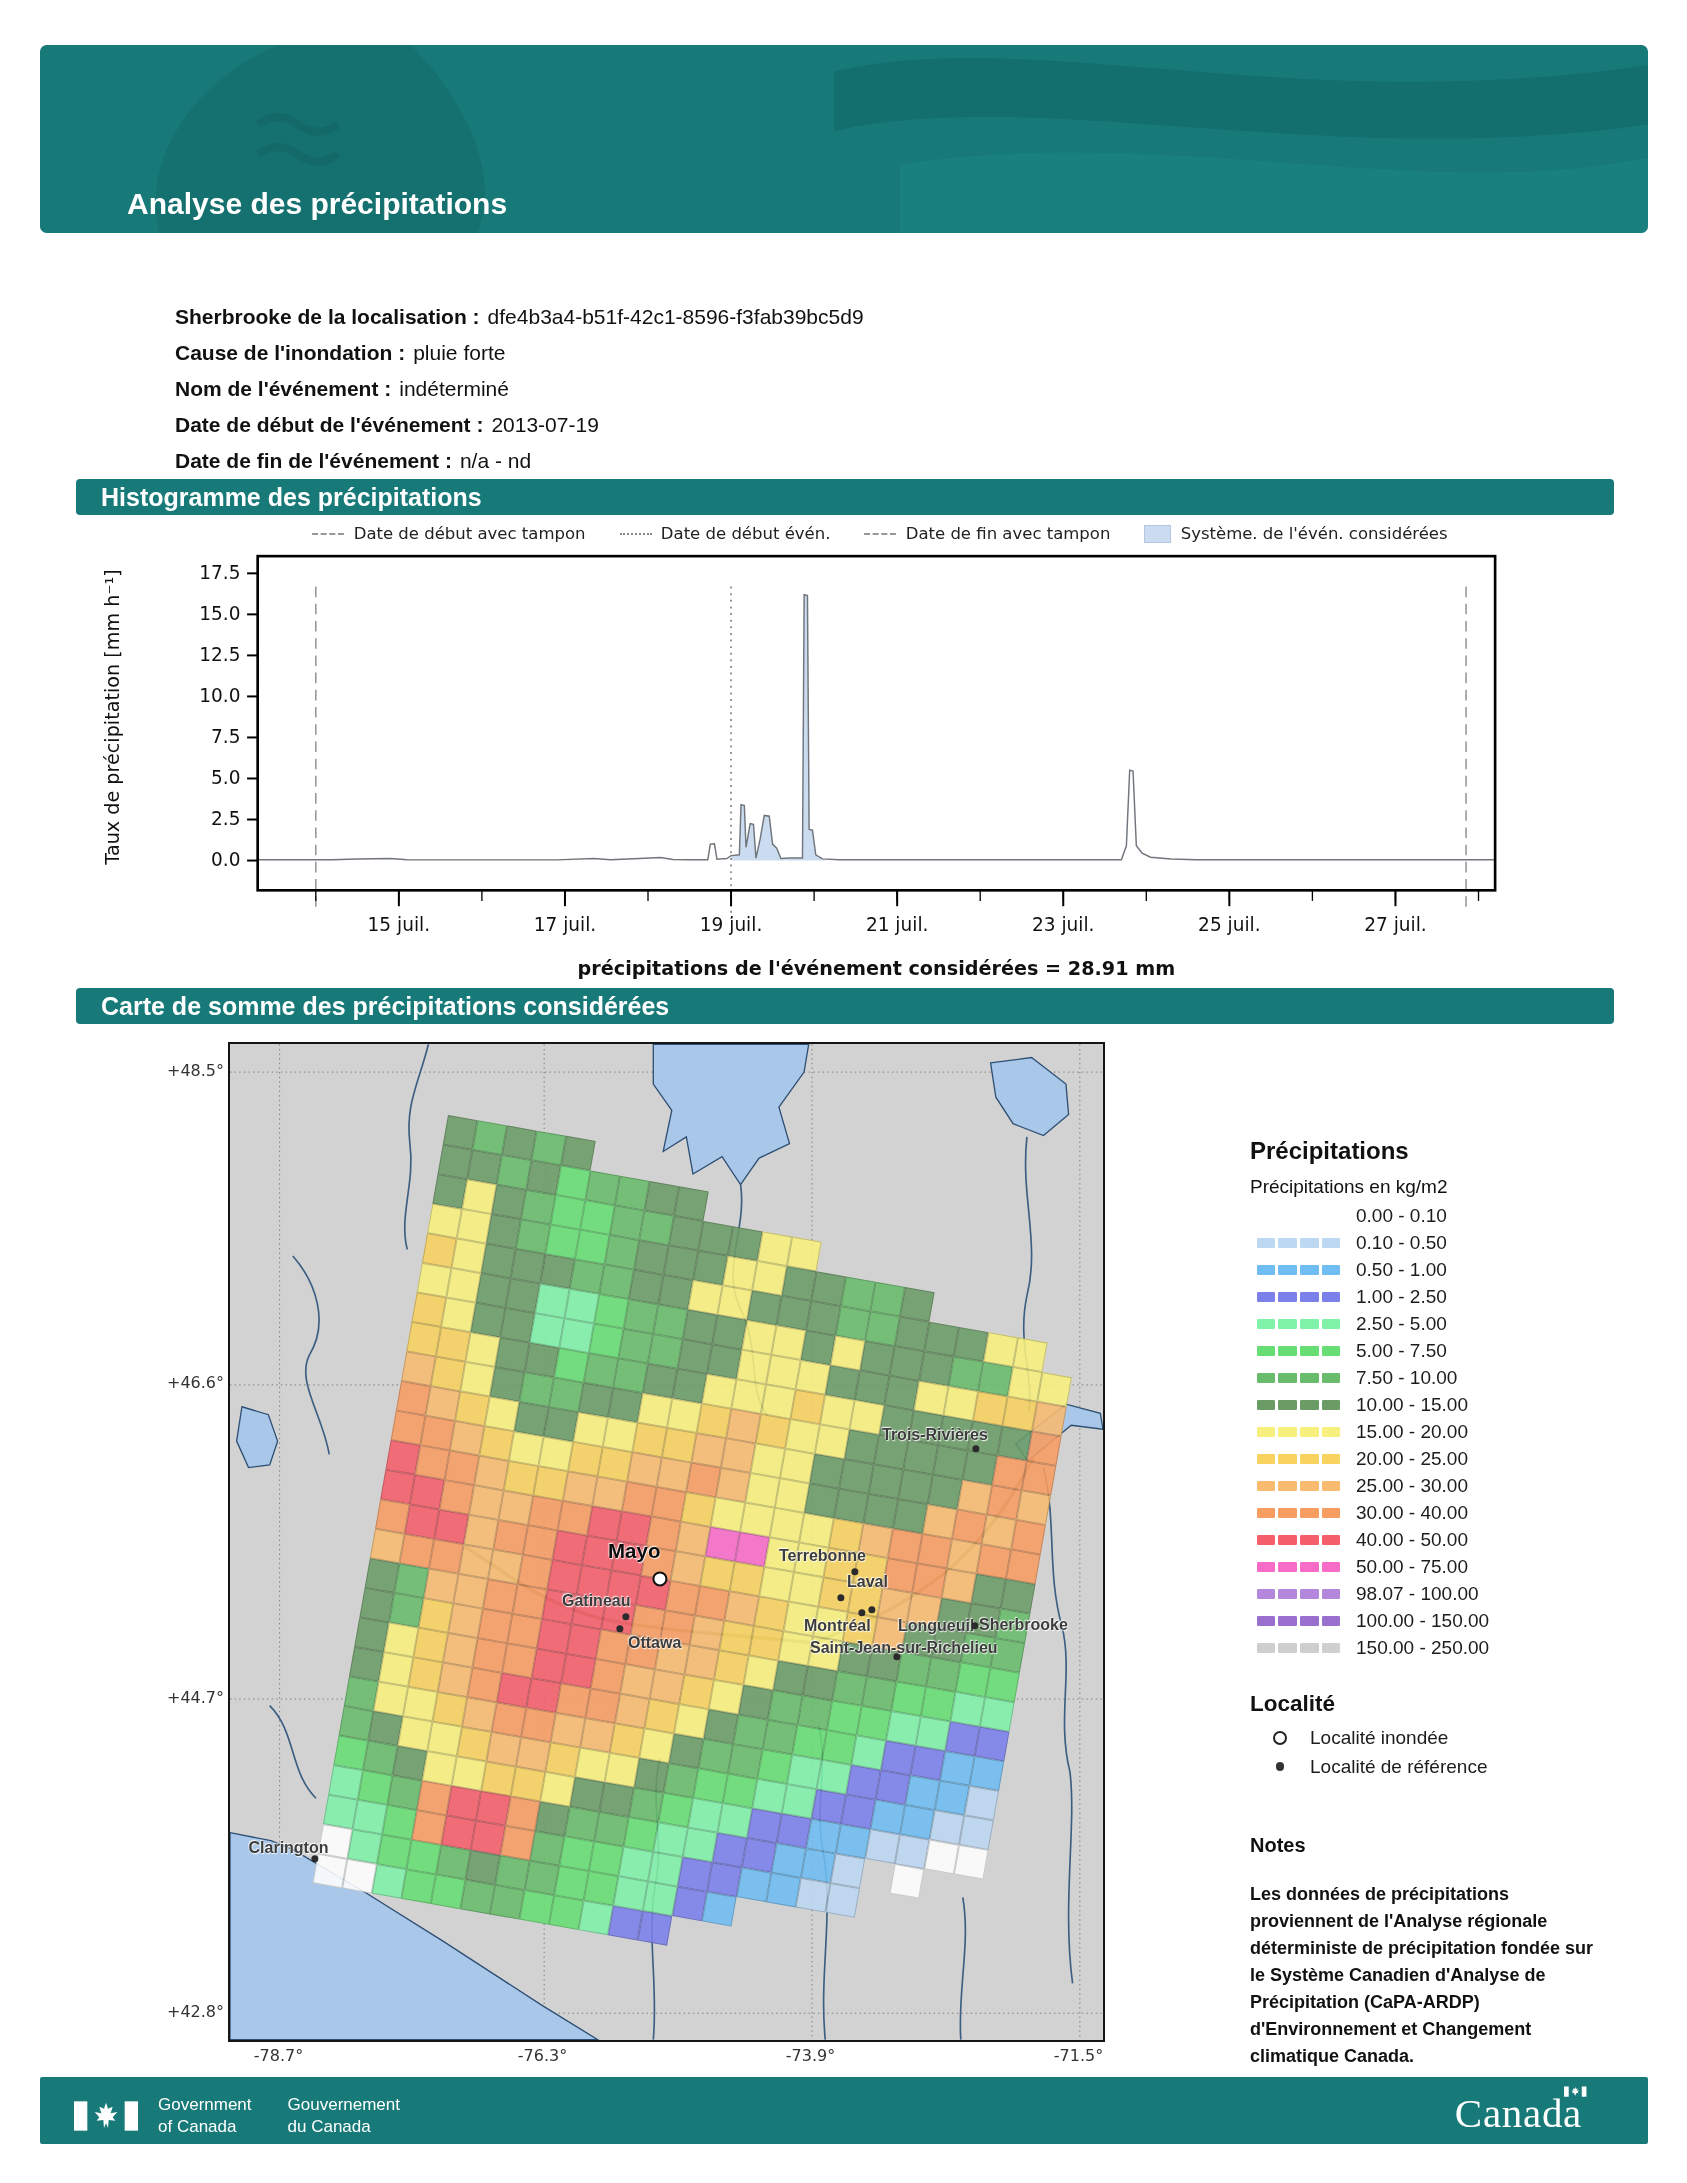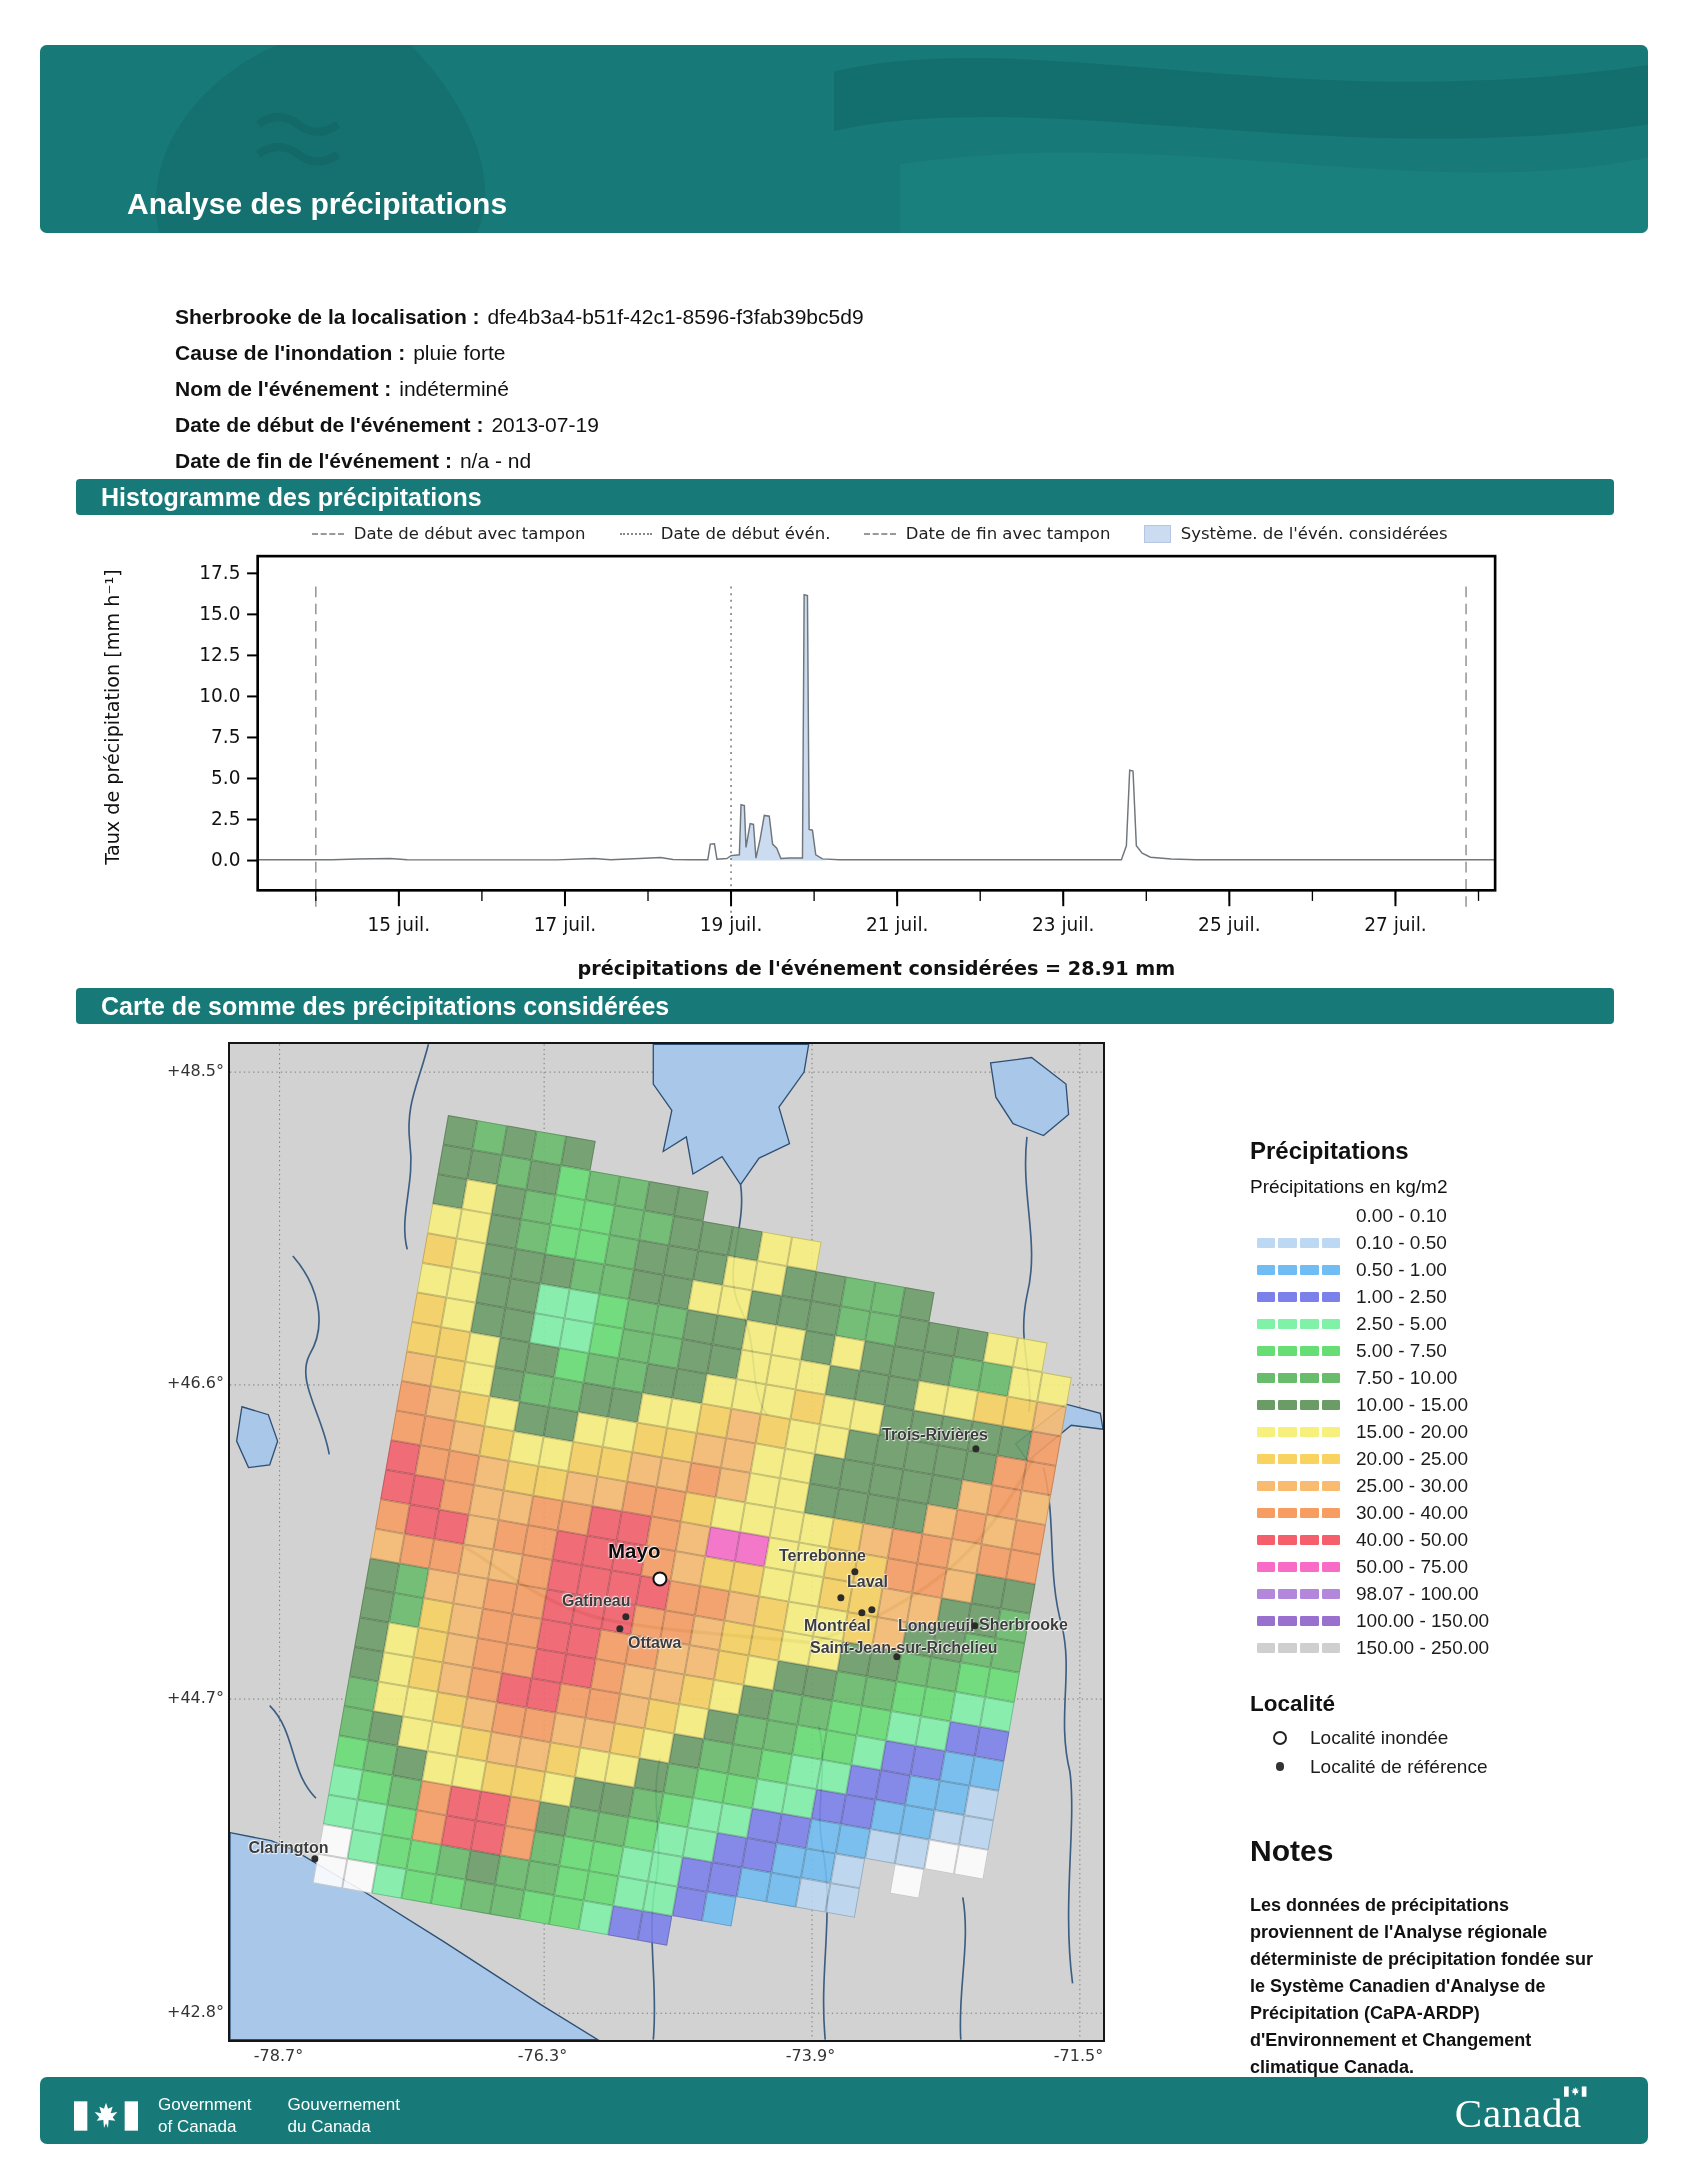--- a/index.html
+++ b/index.html
@@ -72,26 +72,26 @@
   .panel-sub{font-size:19px;margin-top:10.6px;}
   .lg-row{display:flex;align-items:center;height:27px;}
   .lg-swatch{width:106px;padding-left:6.6px;box-sizing:border-box;display:flex;gap:3.3px;}
   .lg-swatch span{width:18.5px;height:10px;border-radius:1.3px;display:inline-block;}
   .lg-label{font-size:19px;color:#1c1c1c;}
   .loc-h{font-size:22.5px;font-weight:700;margin-top:29px;}
   .loc-row{display:flex;align-items:center;height:29px;}
   .loc-marker{width:60px;display:flex;justify-content:center;}
   .m-open{width:10px;height:10px;border:2px solid #222;border-radius:50%;background:#fff;}
   .m-filled{width:8.6px;height:8.6px;border-radius:50%;background:#333;}
-  .notes-h{font-size:30px;font-weight:700;margin-top:53px;}
+  .notes-h{font-size:20px;font-weight:700;margin-top:53px;}
   .notes-body{font-size:18px;font-weight:700;line-height:1.5;margin-top:24px;width:361px;}
   .notes-unit{font-size:18px;font-weight:700;margin-top:30px;}
   
   .footer{
-    left:40px;top:2077px;width:1608px;height:67px;background:#177a78;border-radius:7px;
+    left:40px;top:2077px;width:1608px;height:67px;background:#177a78;border-radius:2px;
   }
   .fip{position:absolute;left:34px;top:17px;display:flex;align-items:center;gap:20px;}
   .fip-texts{display:flex;gap:36px;color:#fff;font-size:17px;line-height:1.3;}
   .wordmark{
     position:absolute;right:66px;top:12px;color:#fff;font-family:"Liberation Serif",serif;
     font-size:41px;font-weight:400;letter-spacing:0.7px;
   }
   .wordmark .lasta{position:relative;display:inline-block;}
   .wordmark .lasta svg{position:absolute;top:-2.6px;left:1.3px;}
 </style>

